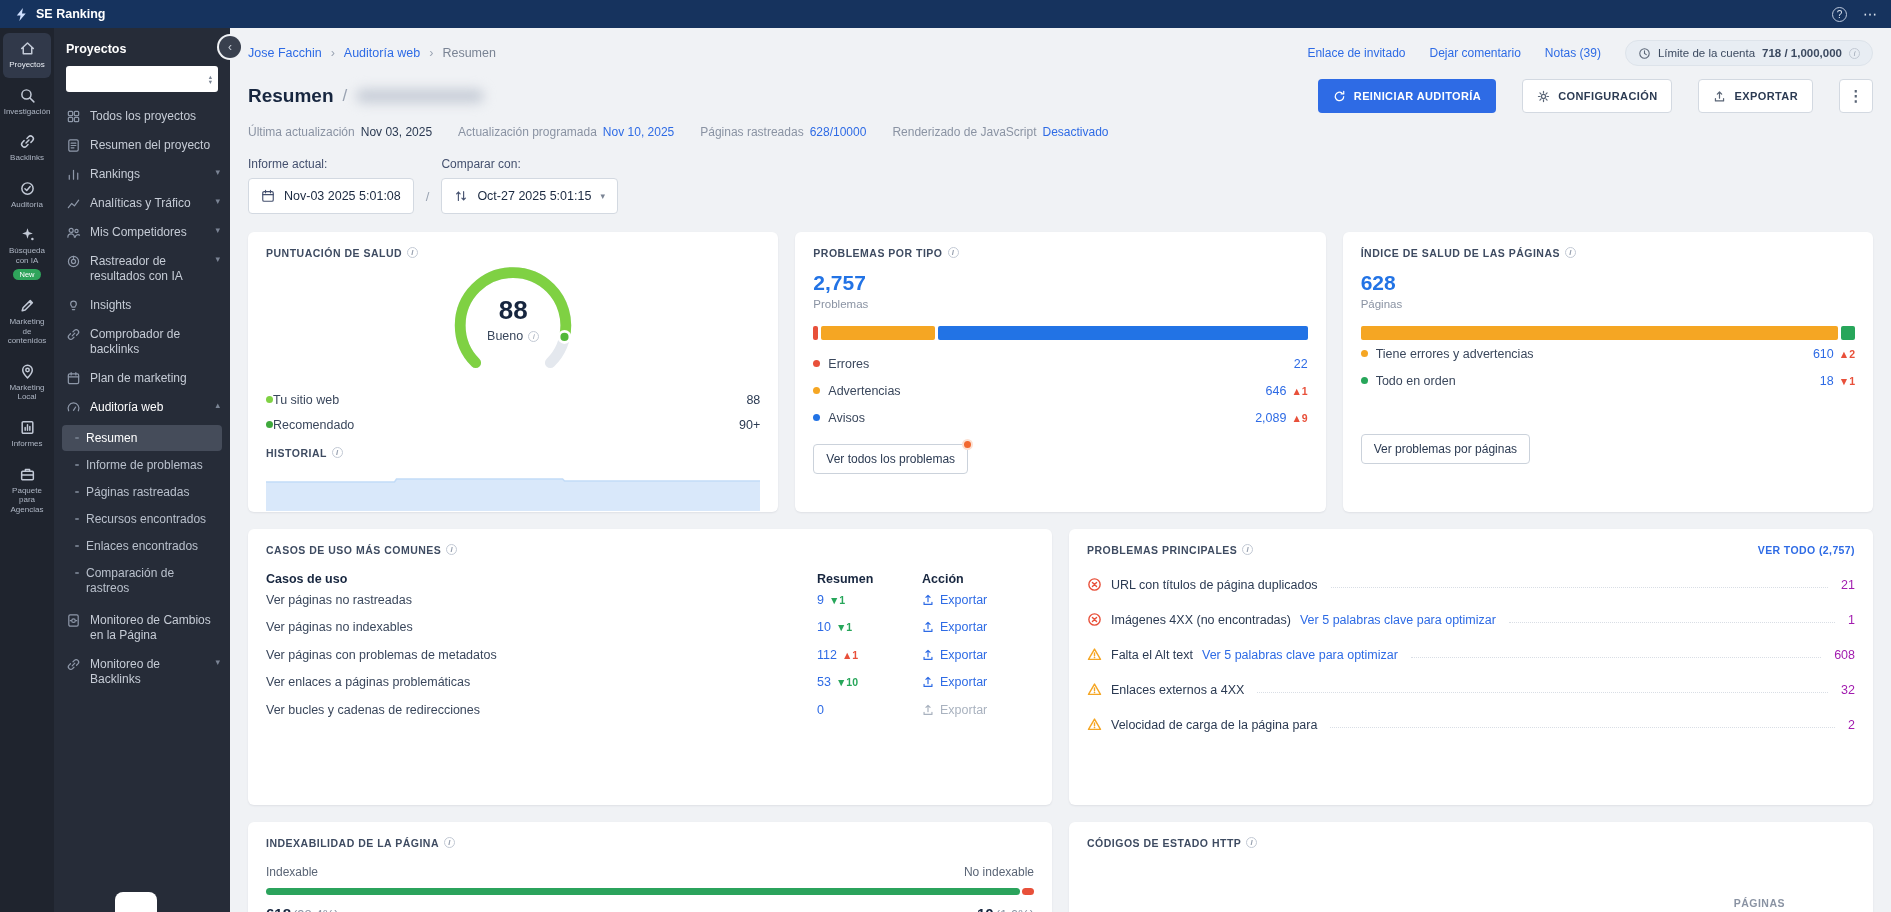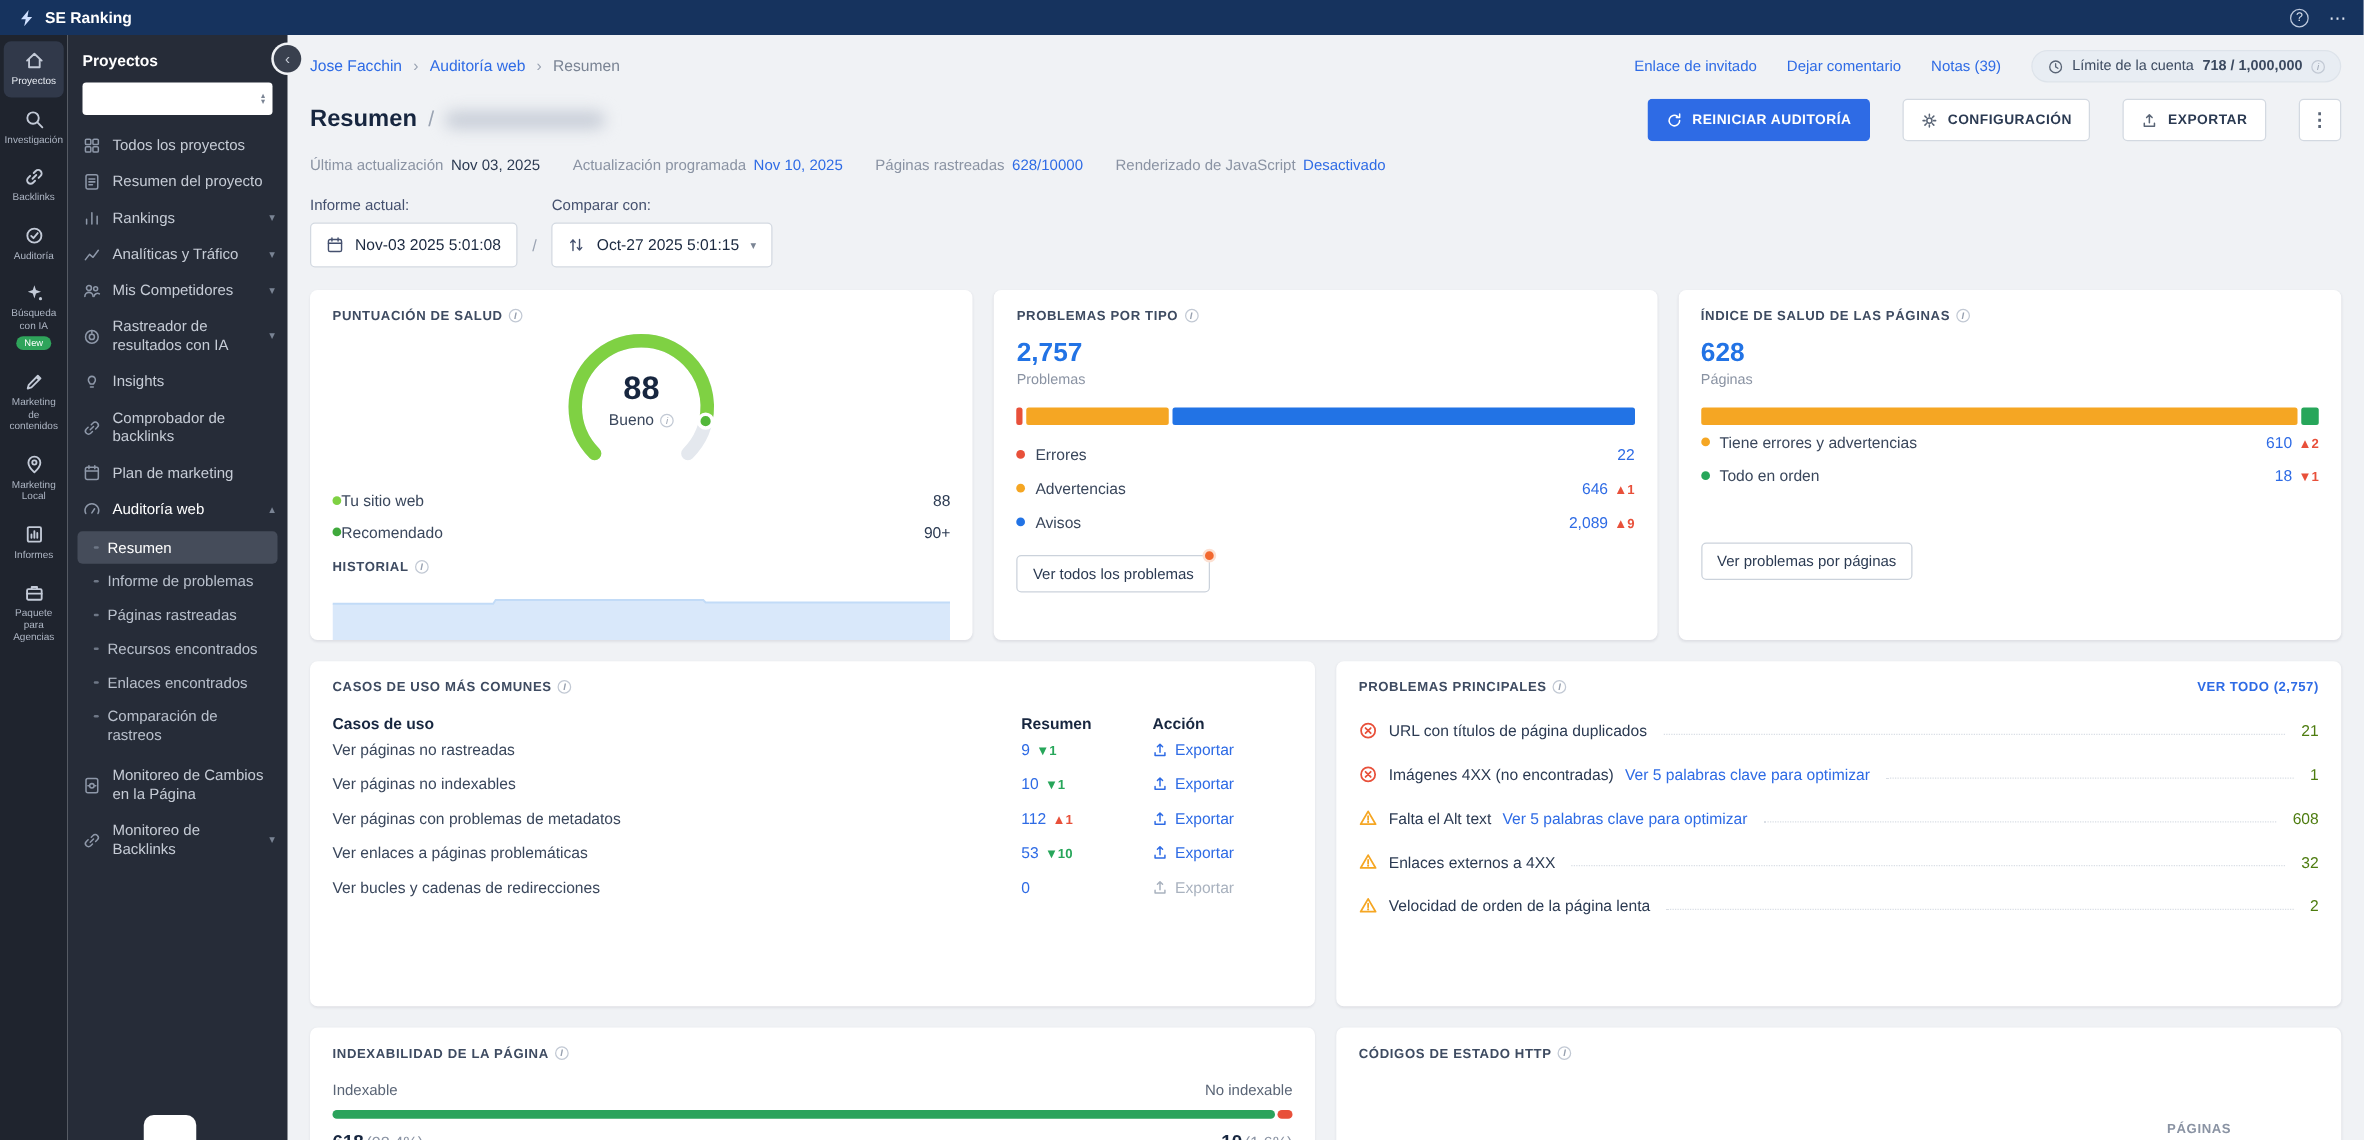--- a/index.html
+++ b/index.html
@@ -23,21 +23,21 @@
   .badge-new{background:#2FA45B;color:#fff;font-size:7.5px;line-height:1;padding:2px 6px;border-radius:7px}
   
   .panel{width:176px;background:#262C38;flex-shrink:0;position:relative;padding-top:8px;color:#C6CCD6}
   .panel-title{font-size:12.5px;font-weight:bold;color:#fff;padding:6px 12px 8px}
   .collapse-btn{position:absolute;right:-11px;top:8px;width:22px;height:22px;border-radius:50%;background:#39404E;color:#C6CCD6;display:flex;align-items:center;justify-content:center;font-size:12px;cursor:pointer;z-index:6;box-shadow:0 0 0 2px #F0F2F5}
   .collapse-btn::after{content:"‹"}
   .proj-select{margin:2px 12px 10px;height:26px;background:#fff;border-radius:3px;display:flex;align-items:center;justify-content:flex-end;padding:0 6px;cursor:pointer}
   .spin{display:flex;flex-direction:column;color:#7A8494;font-size:6.5px;line-height:5px}
   .spin::before{content:"▴"}
   .spin::after{content:"▾"}
-  .nav-item{display:flex;align-items:center;gap:9px;padding:7px 10px 7px 12px;font-size:12px;line-height:1.25;cursor:pointer}
+  .nav-item{display:flex;gap:9px;padding:7px 10px 7px 12px;font-size:12px;line-height:1.25;cursor:pointer}
   .nav-item .nicon{width:15px;flex-shrink:0;display:flex;color:#8E98A9}
   .nav-item svg{stroke:currentColor;fill:none;stroke-width:1.3;stroke-linecap:round;stroke-linejoin:round}
   .nav-item .nlabel{flex:1}
   .nav-item.current{color:#fff}
   .chev{color:#7A8494;font-size:9px}
   .chev::after{content:"▾"}
   .chev.up::after{content:"▴"}
   .sub-list{padding:2px 0 4px}
   .sub-item{position:relative;margin:1px 8px;padding:5.5px 4px 5.5px 24px;font-size:12px;color:#B9C0CC;border-radius:4px;cursor:pointer;line-height:1.25}
   .sub-item::before{content:"";position:absolute;left:13px;top:12px;width:4px;height:2px;background:#6E7786;border-radius:1px}
@@ -119,21 +119,21 @@
   .export-link{display:flex;align-items:center;gap:6px;color:#2E6BE5;cursor:pointer}
   .export-link svg{stroke:#2E6BE5;fill:none;stroke-width:1.4;stroke-linecap:round;stroke-linejoin:round}
   .export-link.disabled{color:#A9B2BF;cursor:default}
   .export-link.disabled svg{stroke:#A9B2BF}
   
   .ti-head{display:flex;justify-content:space-between;align-items:center}
   .view-all{font-size:10.5px;font-weight:bold;letter-spacing:.4px;color:#2E6BE5;cursor:pointer}
   .ti-row{display:flex;align-items:center;gap:9px;height:33px;font-size:12.5px;color:#2B3A52;margin-top:2px}
   .ti-row svg{flex-shrink:0}
   .leader{flex:1;border-bottom:1.5px dotted #D9DEE5;height:1px;margin:0 4px;transform:translateY(3px)}
-  .ti-val{color:#4d7c0f;cursor:pointer}
+  .ti-val{color:#a21caf;cursor:pointer}
   
   .idx-labels{display:flex;justify-content:space-between;font-size:12px;color:#5A6576;margin-top:16px}
   .idx-bar{display:flex;gap:2px;height:7px;margin-top:9px}
   .idx-bar .seg{border-radius:4px;min-width:6px}
   .idx-vals{display:flex;justify-content:space-between;margin-top:10px;align-items:baseline}
   .idx-num{font-size:15px;font-weight:bold;color:#17263F}
   .idx-pct{font-size:13px;color:#8A93A3;margin-left:2px}
   
   .pages-head{margin-top:48px;display:flex;justify-content:flex-end;padding-right:70px;font-size:10.5px;font-weight:bold;letter-spacing:.5px;color:#8A93A3}
 </style>
@@ -689,21 +689,21 @@
             <span>Enlaces externos a 4XX</span>
             <span class="leader"></span>
             <span class="ti-val">32</span>
           </div>
           <div class="ti-row">
             <svg width="15" height="15" viewBox="0 0 16 16">
                 <path d="M8 2.2L14.4 13.2H1.6z" fill="none" stroke="#F5A623" stroke-width="1.5" stroke-linejoin="round"></path>
                 <path d="M8 6.4v3" stroke="#F5A623" stroke-width="1.5" stroke-linecap="round"></path>
                 <circle cx="8" cy="11.2" r=".9" fill="#F5A623"></circle>
               </svg>
-            <span>Velocidad de orden de la página lenta</span>
+            <span>Velocidad de carga de la página para</span>
             <span class="leader"></span>
             <span class="ti-val">2</span>
           </div>
         </div>
       </section>
     </div>
 
     <div class="grid2 r3">
 
       <section class="card">

